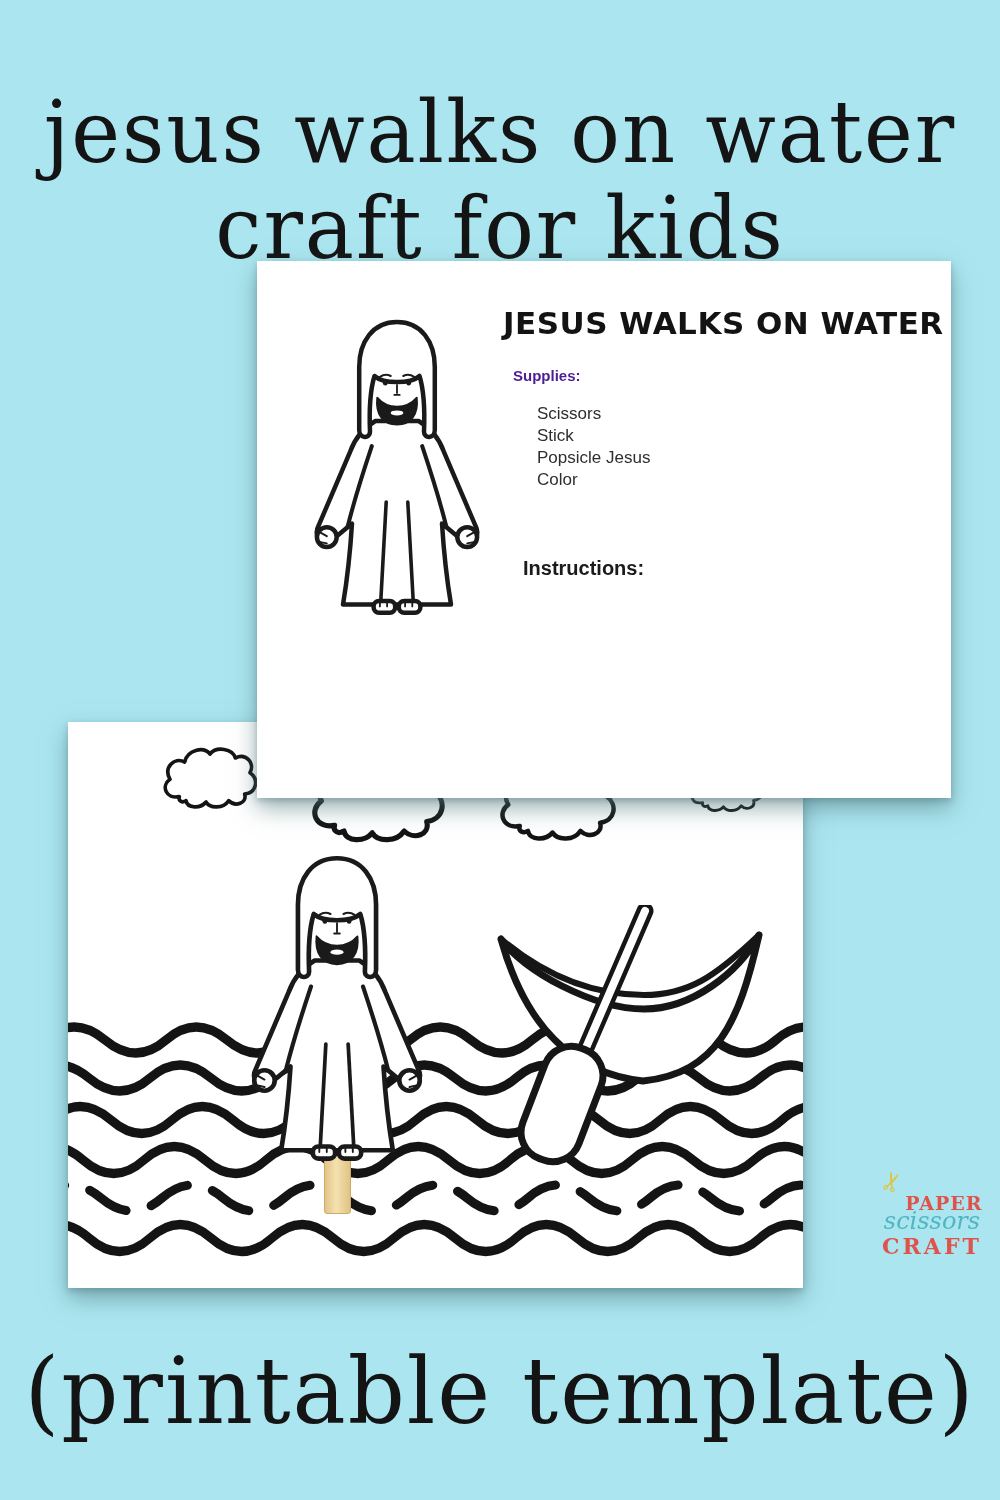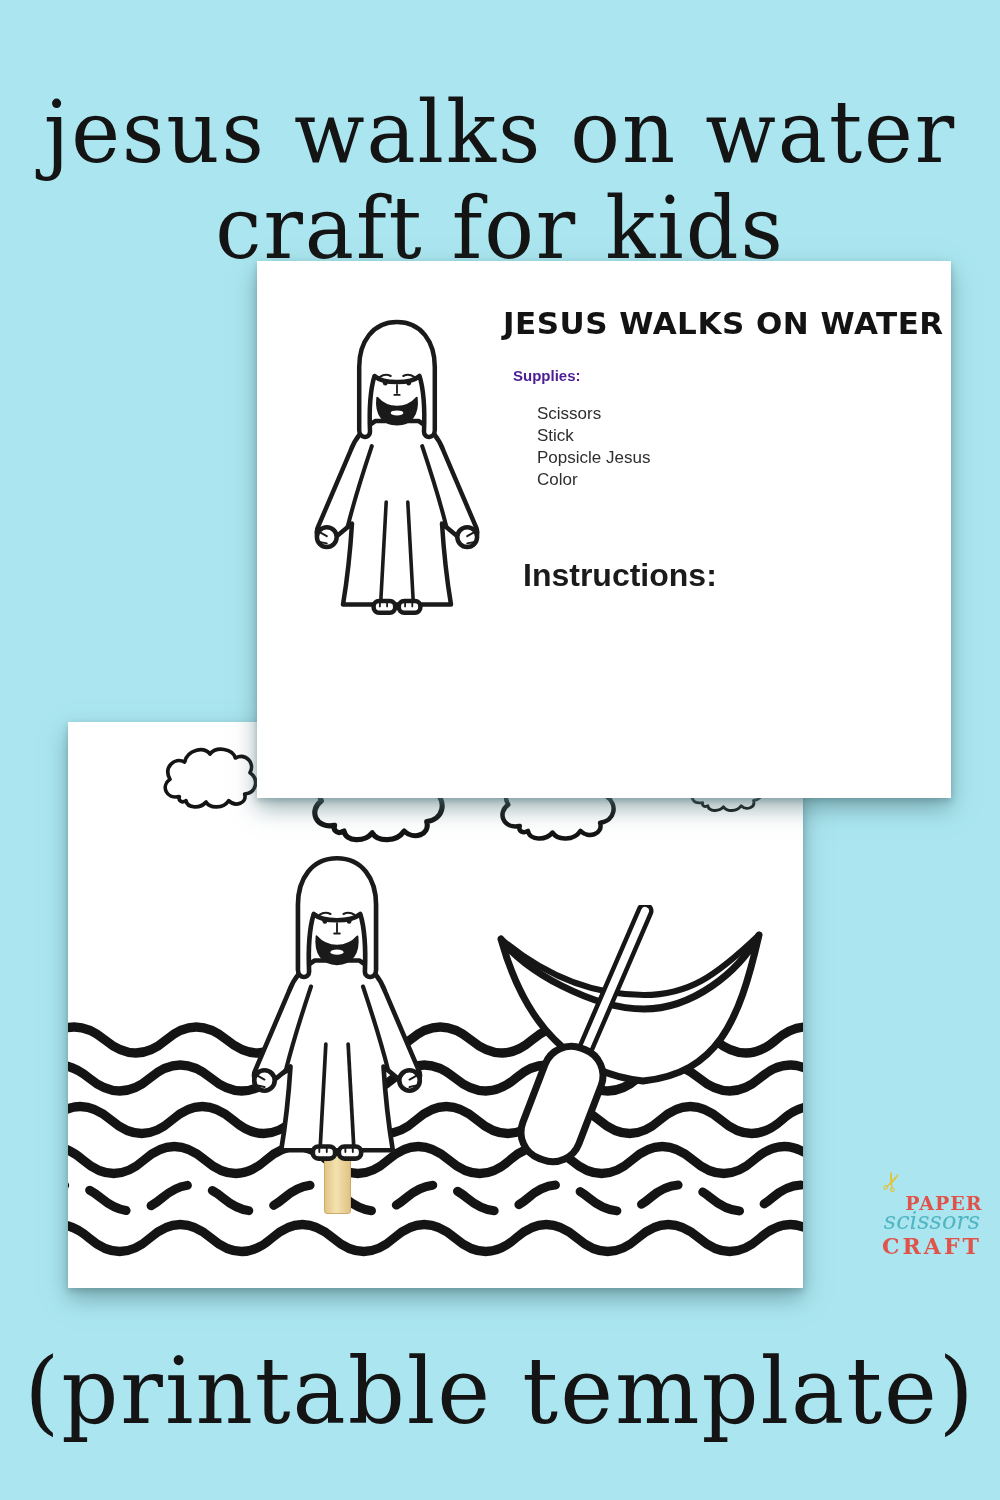--- a/index.html
+++ b/index.html
@@ -31,21 +31,21 @@
   .abs{position:absolute;}
   
   .sheet-heading{
     left:246px;top:44px;width:430px;
     font-family:"DejaVu Sans", sans-serif;font-weight:bold;
     font-size:31px;letter-spacing:.5px;color:#131313;white-space:nowrap;
   }
   .supplies-label{left:256px;top:106px;font-weight:bold;font-size:15px;color:#4c1d95;}
   .supplies-list{left:280px;top:142px;margin:0;padding:0;list-style:none;
     font-size:17px;line-height:22px;color:#2e2e2e;}
-  .instructions-label{left:266px;top:296px;font-weight:bold;font-size:32px;color:#1b1b1b;}
+  .instructions-label{left:266px;top:296px;font-weight:bold;font-size:20px;color:#1b1b1b;}
   .instructions-list{left:282px;top:348px;width:400px;margin:0;padding:0 0 0 18px;
     font-size:17px;line-height:21.5px;color:#2e2e2e;}
   .instructions-list li{margin-bottom:0;}
   
   .popsicle-stick{
     left:256px;top:428px;width:25px;height:62px;z-index:4;
     background:linear-gradient(90deg,#e3c488,#f3e2b0 45%,#e2c384);
     border:1px solid #c9ab66;border-radius:3px;
   }
   

